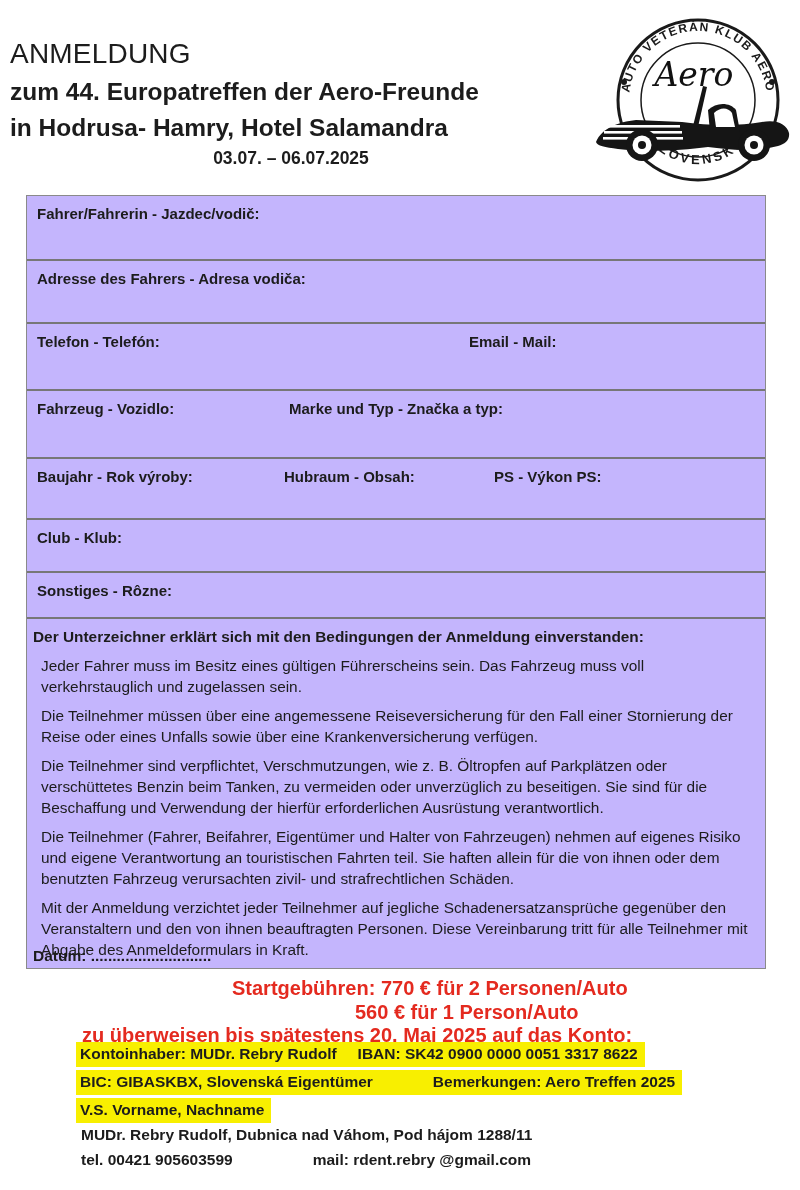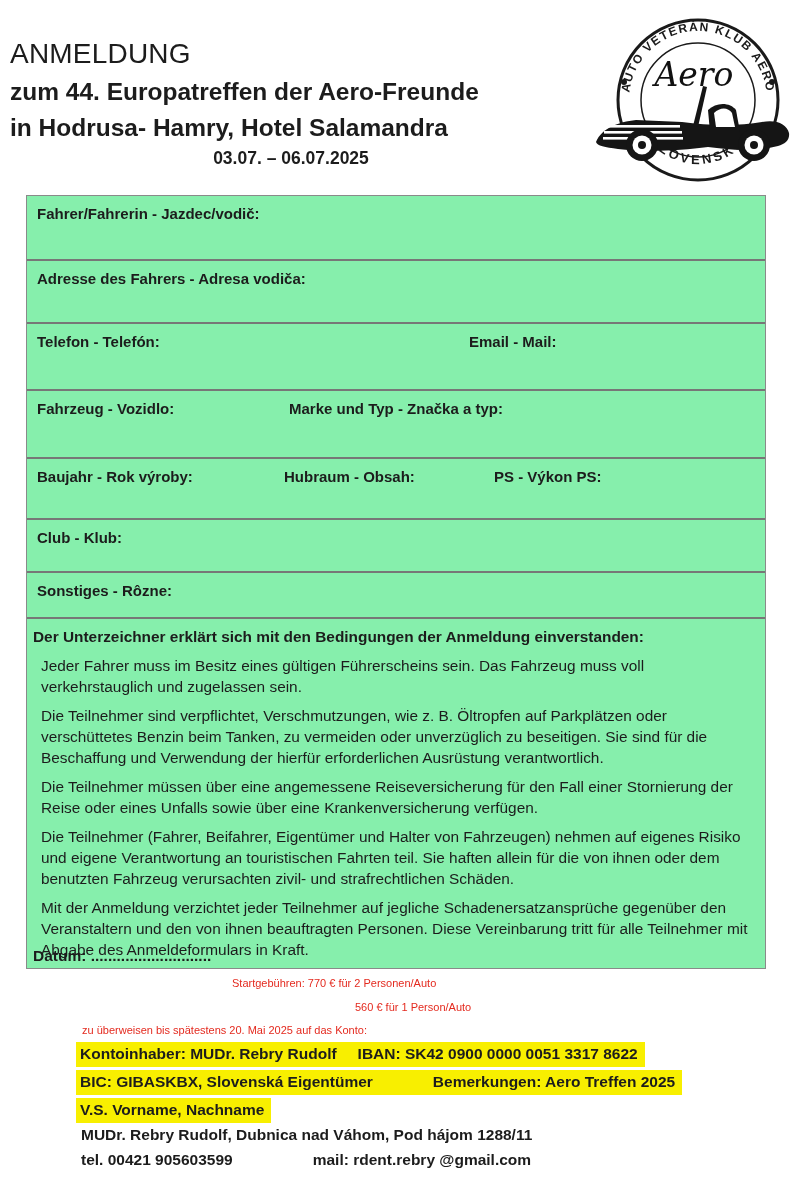--- a/index.html
+++ b/index.html
@@ -13,40 +13,40 @@
   .title-main{left:10px;top:38px;font-size:28px;font-weight:normal;letter-spacing:.2px;}
   .title-sub1{left:10px;top:78px;font-size:24.5px;font-weight:bold;}
   .title-sub2{left:10px;top:114px;font-size:24.5px;font-weight:bold;}
   .title-date{left:10px;top:148px;width:562px;text-align:center;font-size:17.5px;font-weight:bold;}
 
   .logo-svg{left:590px;top:14px;width:216px;height:172px;}
 
   
   .ftable{
     left:26px;top:195px;width:740px;box-sizing:border-box;
-    border:1px solid #8a8a8a;background:#86efac;
+    border:1px solid #8a8a8a;background:#c4b5fd;
   }
   .frow{position:relative;box-sizing:border-box;border-bottom:2px solid #777;}
   .frow span{position:absolute;top:9px;left:10px;font-size:15px;font-weight:bold;white-space:nowrap;}
   .r1{height:65px;} .r2{height:63px;} .r3{height:67px;} .r4{height:68px;}
   .r5{height:61px;} .r6{height:53px;} .r7{height:46px;}
   .lx442{left:442px !important;}
   .lx262{left:262px !important;}
   .lx257{left:257px !important;}
   .lx467{left:467px !important;}
 
   .terms{position:relative;height:349px;box-sizing:border-box;padding:7px 8px 0 6px;
          font-size:15.4px;line-height:21px;}
   .terms .heading{font-weight:bold;margin:0;}
   .terms p{margin:8px;}
   .sig-row{position:absolute;left:6px;top:326px;width:726px;font-weight:bold;font-size:15.5px;}
   .sig-unterschrift{position:absolute;left:360px;top:0;white-space:nowrap;}
 
   
-  .red{color:#e42a1f;font-weight:normal;font-size:11px;white-space:nowrap;}
+  .red{color:#e42a1f;font-weight:bold;font-size:20px;white-space:nowrap;}
   .fee1{left:232px;top:977px;}
   .fee2{left:355px;top:1001px;}
   .deadline{left:82px;top:1024px;}
 
   .hl-line{font-weight:bold;font-size:15.5px;white-space:nowrap;}
   .hl{background:#f8ef00;display:inline-block;padding:3px 7px 4px 4px;}
   .bank1{left:76px;top:1042px;}
   .bank2{left:76px;top:1070px;}
   .bank3{left:76px;top:1098px;}
   .gap-iban{display:inline-block;width:21px;}
@@ -130,22 +130,22 @@
     <span>Club - Klub:</span>
   </div>
 
   <div class="frow r7">
     <span>Sonstiges - Rôzne:</span>
   </div>
 
   <div class="terms">
     <p class="heading">Der Unterzeichner erklärt sich mit den Bedingungen der Anmeldung einverstanden:</p>
     <p>Jeder Fahrer muss im Besitz eines gültigen Führerscheins sein. Das Fahrzeug muss voll verkehrstauglich und zugelassen sein.</p>
+    <p>Die Teilnehmer müssen über eine angemessene Reiseversicherung für den Fall einer Stornierung der Reise oder eines Unfalls sowie über eine Krankenversicherung verfügen.</p>
     <p>Die Teilnehmer sind verpflichtet, Verschmutzungen, wie z. B. Öltropfen auf Parkplätzen oder verschüttetes Benzin beim Tanken, zu vermeiden oder unverzüglich zu beseitigen. Sie sind für die Beschaffung und Verwendung der hierfür erforderlichen Ausrüstung verantwortlich.</p>
-    <p>Die Teilnehmer müssen über eine angemessene Reiseversicherung für den Fall einer Stornierung der Reise oder eines Unfalls sowie über eine Krankenversicherung verfügen.</p>
     <p>Die Teilnehmer (Fahrer, Beifahrer, Eigentümer und Halter von Fahrzeugen) nehmen auf eigenes Risiko und eigene Verantwortung an touristischen Fahrten teil. Sie haften allein für die von ihnen oder dem benutzten Fahrzeug verursachten zivil- und strafrechtlichen Schäden.</p>
     <p>Mit der Anmeldung verzichtet jeder Teilnehmer auf jegliche Schadenersatzansprüche gegenüber den Veranstaltern und den von ihnen beauftragten Personen. Diese Vereinbarung tritt für alle Teilnehmer mit Abgabe des Anmeldeformulars in Kraft.</p>
 
     <div class="sig-row">
       <span>Datum: ............................</span>
     </div>
   </div>
 
 </div>
 

